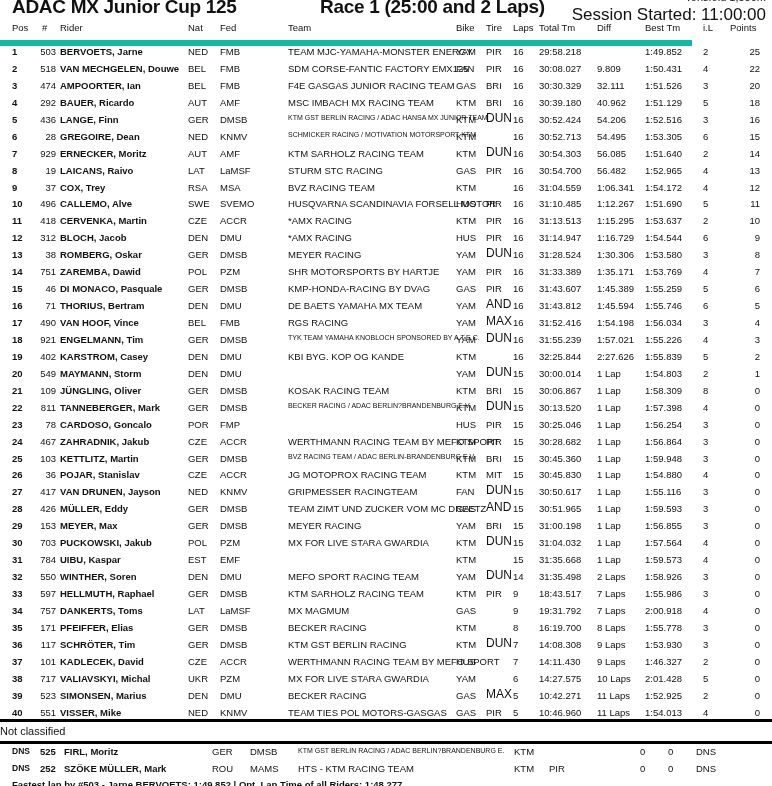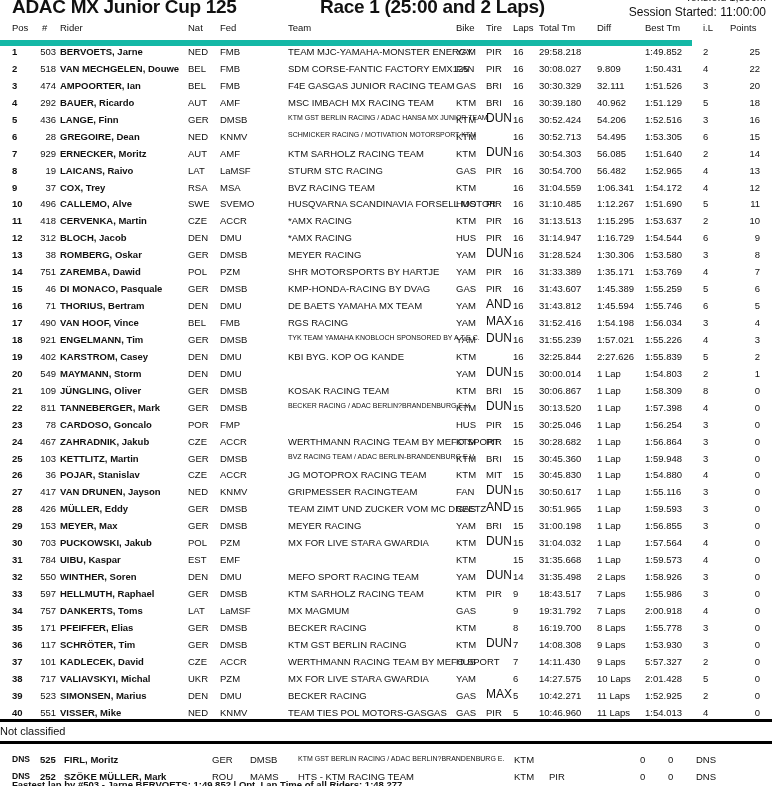--- a/index.html
+++ b/index.html
@@ -1,40 +1,40 @@
 <!DOCTYPE html>
 <html><head>
 <meta charset="utf-8">
 <style>
   html, body { margin:0; padding:0; background:#ffffff; }
   body { width:772px; height:786px; overflow:hidden; position:relative; font-family:"Liberation Sans", sans-serif; color:#111; }
   .title-left { position:absolute; left:12px; top:-4px; font-size:19px; font-weight:bold; letter-spacing:-0.3px; }
   .title-center { position:absolute; left:320px; top:-4px; font-size:19px; font-weight:bold; letter-spacing:-0.3px; }
   .venue { position:absolute; right:6px; top:-9px; font-size:11px; }
-  .session { position:absolute; right:6px; top:5px; font-size:12px; }
+  .session { position:absolute; right:6px; top:5px; font-size:17px; }
   .hdr { position:absolute; left:0; top:22px; width:692px; height:18px; border-bottom:6px solid #14b8a6; font-size:9.5px; font-weight:normal; }
   .hdr span, .row span { position:absolute; white-space:nowrap; }
   .rows { position:absolute; left:0; top:44px; width:772px; }
   .row { position:relative; height:16.95px; font-size:9.5px; }
   .row .rider { font-weight:bold;text-align:center; }
   .row .pos { font-weight:bold; }
   .row .team.small { font-size:7px; top:2px; }
   .row .tire.small { font-size:12px; top:-1px; }
   .c-pos{left:12px;} .c-num{left:34px;width:22px;text-align:right;} .c-rider{left:60px;}
   .c-nat{left:188px;} .c-fed{left:220px;} .c-team{left:264px;margin-left:24px;}
   .c-bike{left:456px;} .c-tire{left:486px;} .c-laps{left:513px;} .c-total{left:539px;}
   .c-diff{left:597px;} .c-best{left:645px;} .c-il{left:703px;} .c-pts{left:740px;width:20px;text-align:right;}
   .hdr .c-num{left:42px;width:auto;text-align:left;} .hdr .c-rider{left:60px;} .hdr .c-pts{left:730px;width:auto;}
   .row span { top:2px; }
   .bottom-rule { position:absolute; left:0; top:719px; width:772px; border-top:3px solid #000; }
   .nc-title { position:absolute; left:0; top:725px; font-size:11px; font-weight:normal; }
   .nc-rule { position:absolute; left:0; top:741px; width:772px; border-top:3px solid #000; }
   .nc-rows { position:absolute; left:0; top:744px; width:772px; }
   .nc-row { position:relative; height:17px; font-size:9.5px; }
-  .nc-row span { position:absolute; top:2px; white-space:nowrap;margin-top:8px; }
+  .nc-row span { position:absolute; top:2px; white-space:nowrap; }
   .n-pos{left:12px;font-weight:bold;font-size:8.5px;} .n-num{left:40px;font-weight:bold;} .n-rider{left:64px;font-weight:bold;}
   .n-nat{left:212px;} .n-fed{left:250px;} .n-team{left:298px;} .n-team.small{font-size:7px;top:3px;}
   .n-bike{left:514px;} .n-tire{left:549px;} .n-a{left:640px;} .n-b{left:668px;} .n-status{left:696px;}
   .footer { position:absolute; left:12px; top:779px; font-size:9.5px; font-weight:bold; }
 </style>
 </head>
 <body>
 
 <div class="title-left">ADAC MX Junior Cup 125</div>
 <div class="title-center">Race 1 (25:00 and 2 Laps)</div>
@@ -640,21 +640,21 @@
       <span class="c-num">101</span>
       <span class="c-rider rider">KADLECEK, David</span>
       <span class="c-nat">CZE</span>
       <span class="c-fed">ACCR</span>
       <span class="c-team team">WERTHMANN RACING TEAM BY MEFO SPORT</span>
       <span class="c-bike">HUS</span>
       <span class="c-tire tire"></span>
       <span class="c-laps">7</span>
       <span class="c-total">14:11.430</span>
       <span class="c-diff">9 Laps</span>
-      <span class="c-best">5:57.327</span>
+      <span class="c-best">1:46.327</span>
       <span class="c-il">2</span>
       <span class="c-pts">0</span>
     </div>
     <div class="row">
       <span class="c-pos pos">38</span>
       <span class="c-num">717</span>
       <span class="c-rider rider">VALIAVSKYI, Michal</span>
       <span class="c-nat">UKR</span>
       <span class="c-fed">PZM</span>
       <span class="c-team team">MX FOR LIVE STARA GWARDIA</span>

